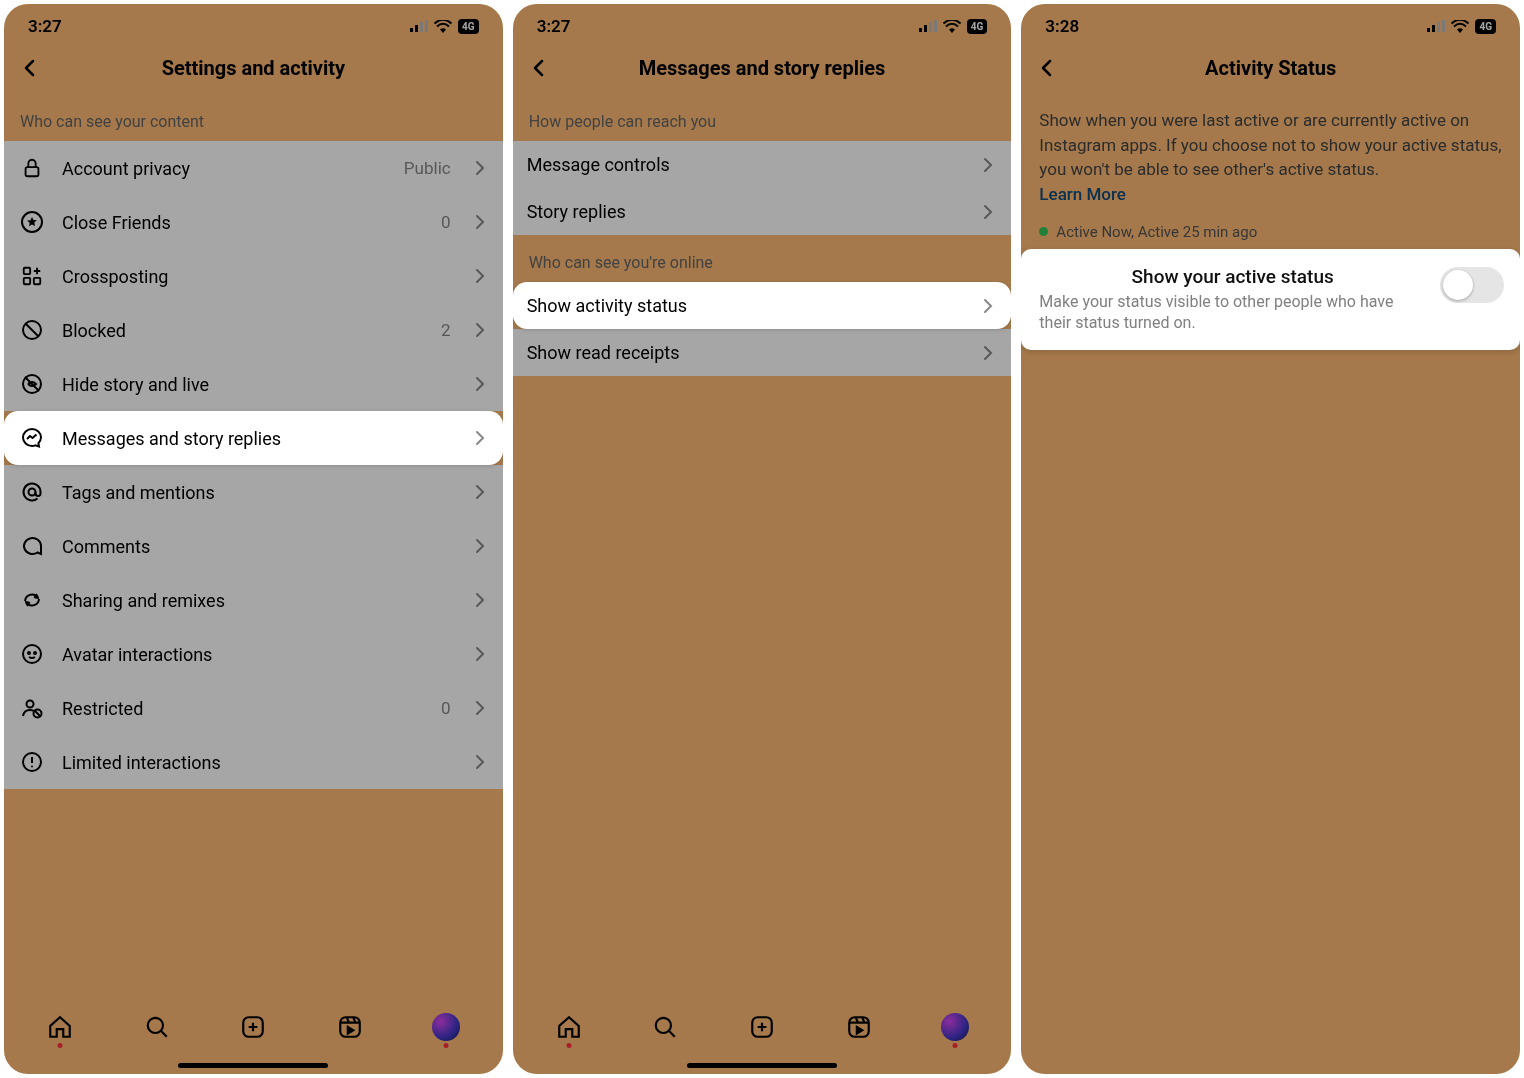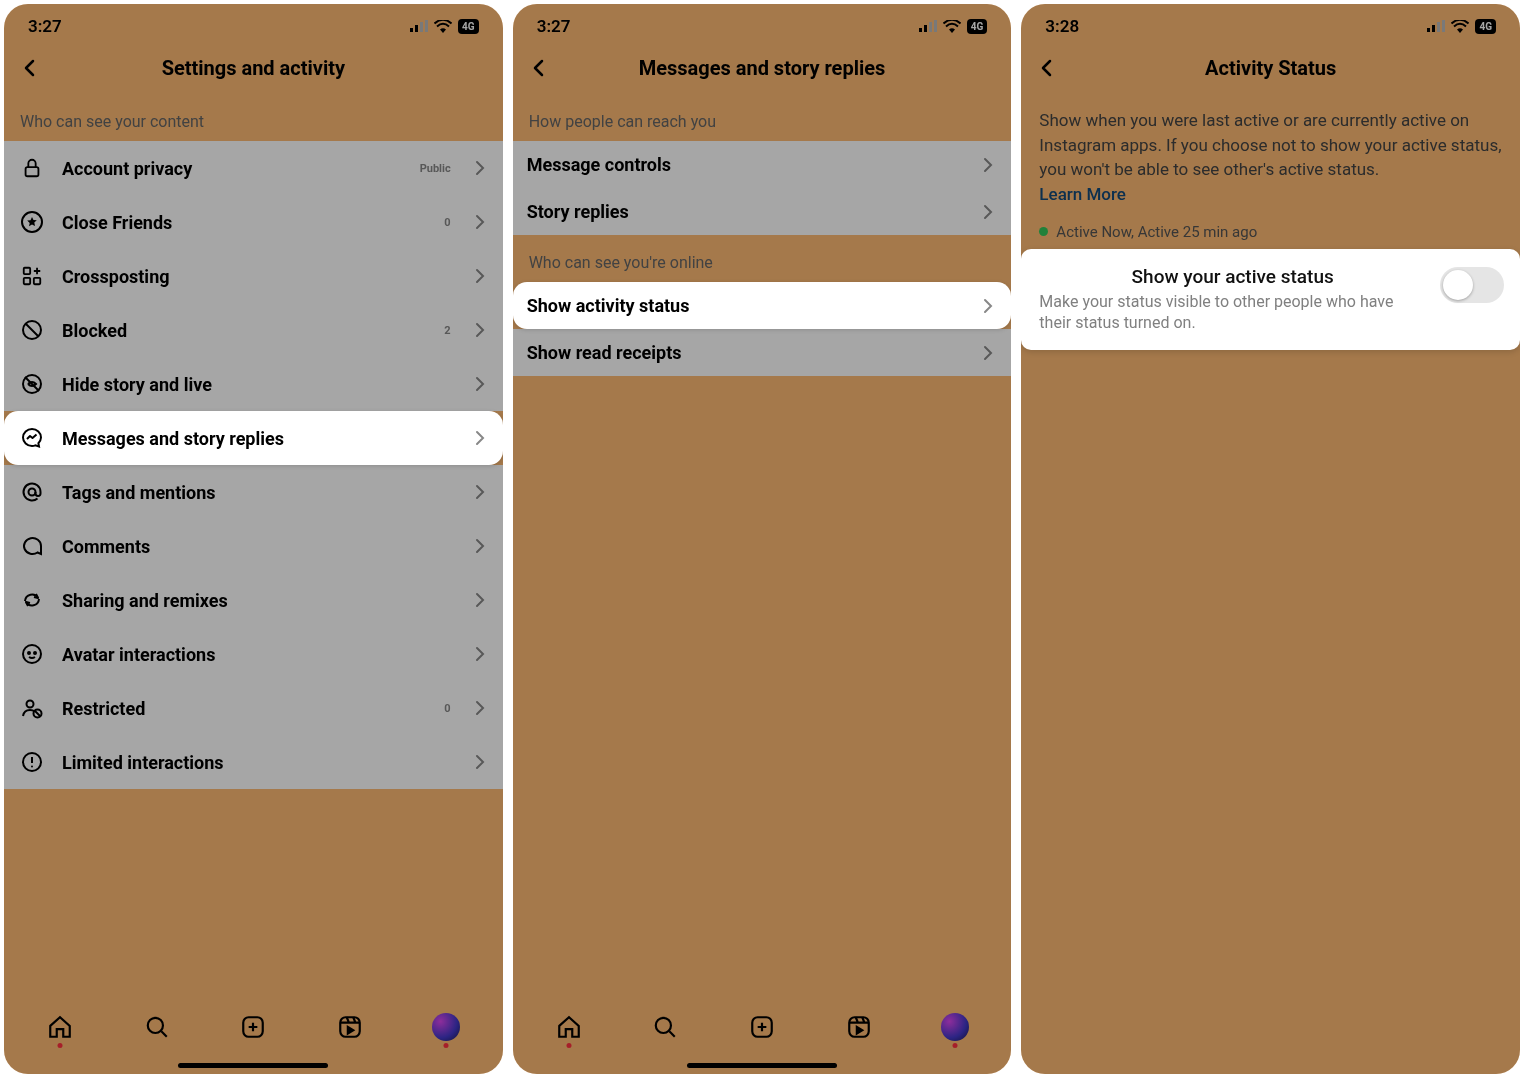--- a/index.html
+++ b/index.html
@@ -63,38 +63,37 @@
     padding: 18px 16px 10px 16px;
   }
   .row {
     display: flex;
     align-items: center;
     padding: 13px 14px;
     gap: 16px;
     font-size: 18px;
     color: #000;
     background: #fff;
-    font-weight: bold;
   }
   .row.highlighted {
     position: relative;
     z-index: 10;
     background: #fff;
     border-radius: 14px;
     box-shadow: 0 1px 4px rgba(0,0,0,0.15);
   }
   .row .icon-slot {
     width: 28px; height: 28px;
     display:flex; align-items:center; justify-content:center;
     flex-shrink:0;
   }
   .row .label { flex: 1; }
   .row .trailing {
     color: #888;
-    font-size: 11px;
+    font-size: 17px;
     margin-right: 4px;
   }
   .chevron {
     width: 18px; height: 18px;
     display:flex;align-items:center;justify-content:center;
     color:#888;
     flex-shrink:0;
   }
   .content { flex: 1; overflow: hidden; }
   .desc-block {

